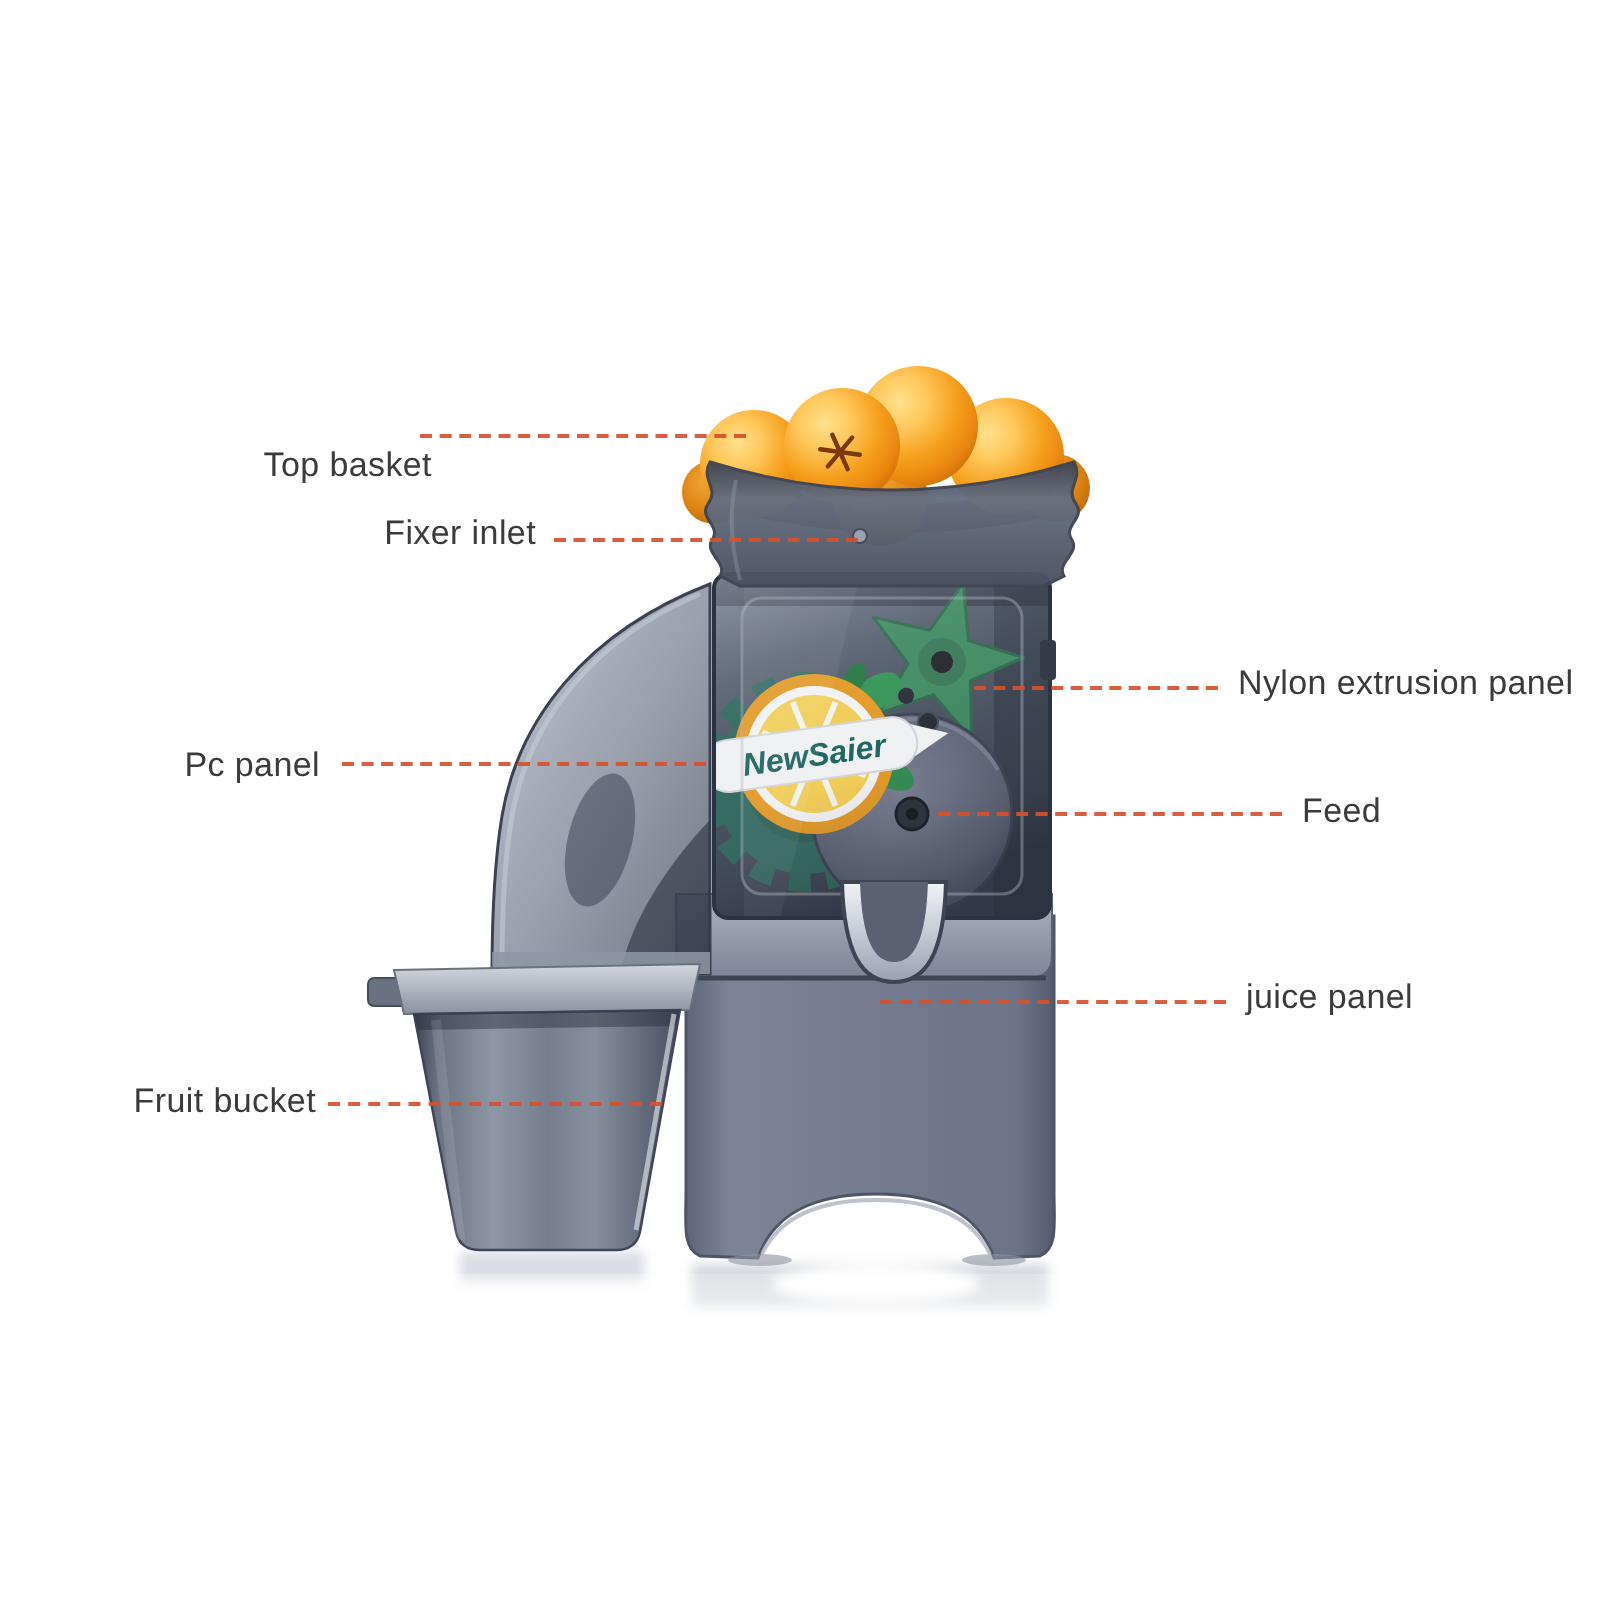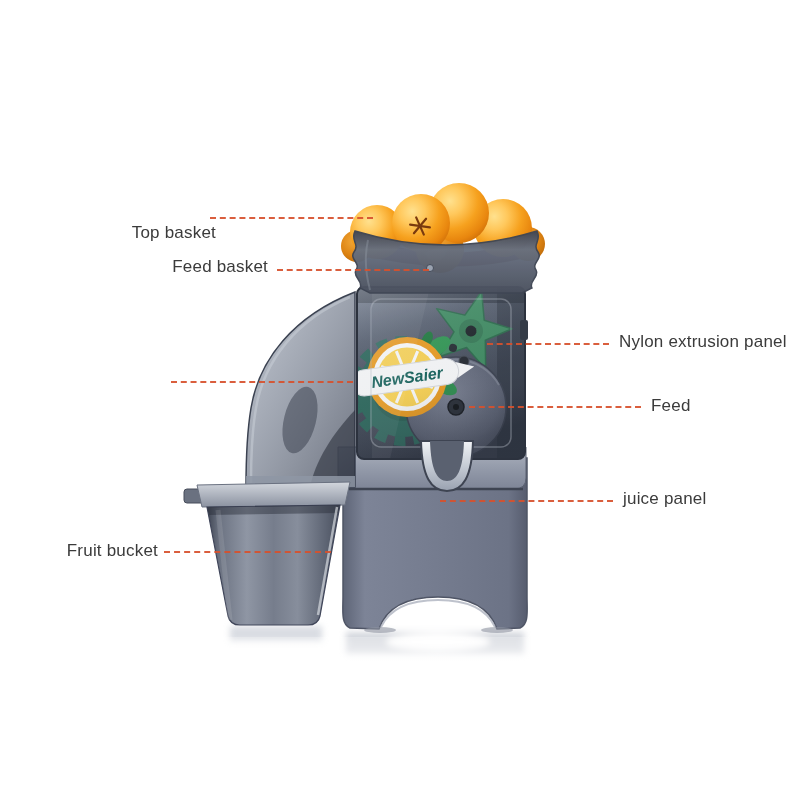--- a/index.html
+++ b/index.html
@@ -229,26 +229,27 @@
         <circle cx="430" cy="268" r="3.5" fill="#9aa2b0" stroke="#454c5a"></circle>
       </g>
     </g>
 
     <rect x="150" y="637" width="520" height="70" fill="url(#gFW)"></rect>
   </svg>
 
   <div class="label right-al" style="left:72px;  top:204px; width:144px;margin-top:19px;">Top basket</div>
   <div class="leader" style="left:210px; top:217px; width:163px;"></div>
 
-  <div class="label right-al" style="left:126px; top:257px; width:142px;">Feed basket</div>
+  <div class="label right-al" style="left:126px; top:257px; width:142px;">Fixer inlet</div>
   <div class="leader" style="left:277px; top:269px; width:152px;"></div>
 
   <div class="label" style="left:619px; top:332px;">Nylon extrusion panel</div>
   <div class="leader" style="left:487px; top:343px; width:122px;"></div>
 
+  <div class="label right-al" style="left:28px;  top:373px; width:132px;">Pc panel</div>
   <div class="leader" style="left:171px; top:381px; width:182px;"></div>
 
   <div class="label" style="left:651px; top:396px;">Feed</div>
   <div class="leader" style="left:469px; top:406px; width:172px;"></div>
 
   <div class="label" style="left:623px; top:489px;">juice panel</div>
   <div class="leader" style="left:440px; top:500px; width:173px;"></div>
 
   <div class="label right-al" style="left:20px;  top:541px; width:138px;">Fruit bucket</div>
   <div class="leader" style="left:164px; top:551px; width:167px;"></div>

